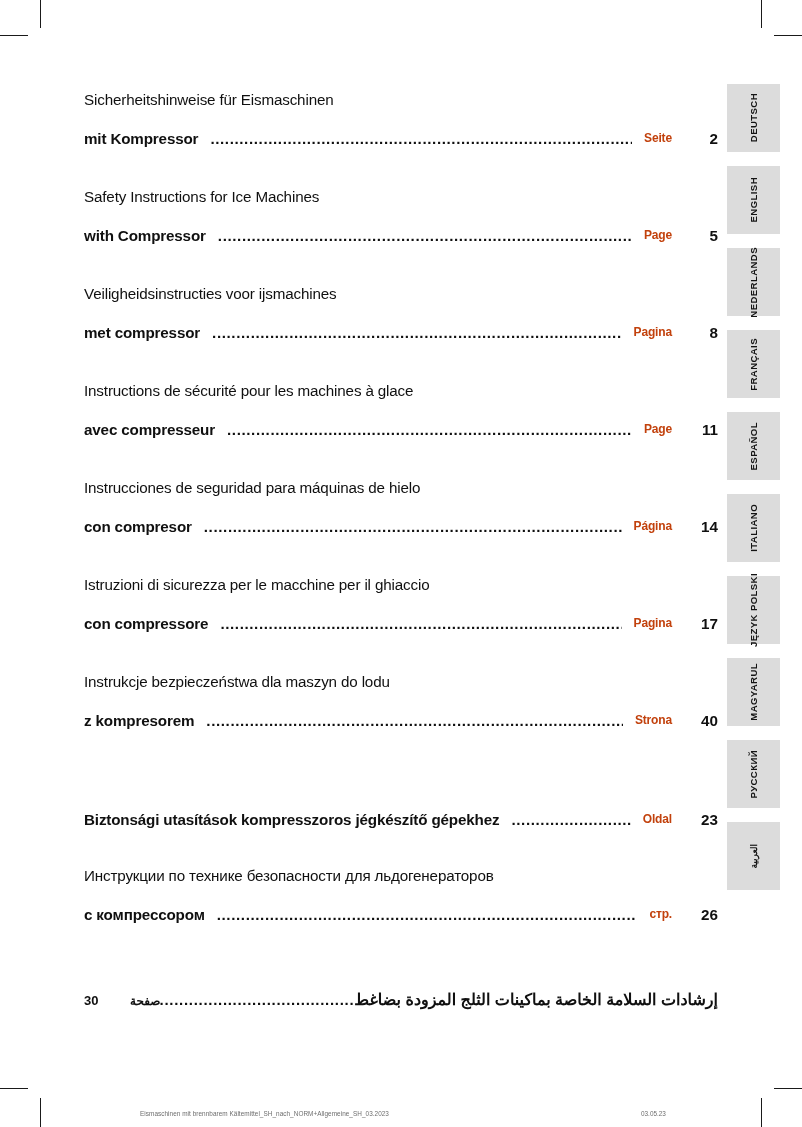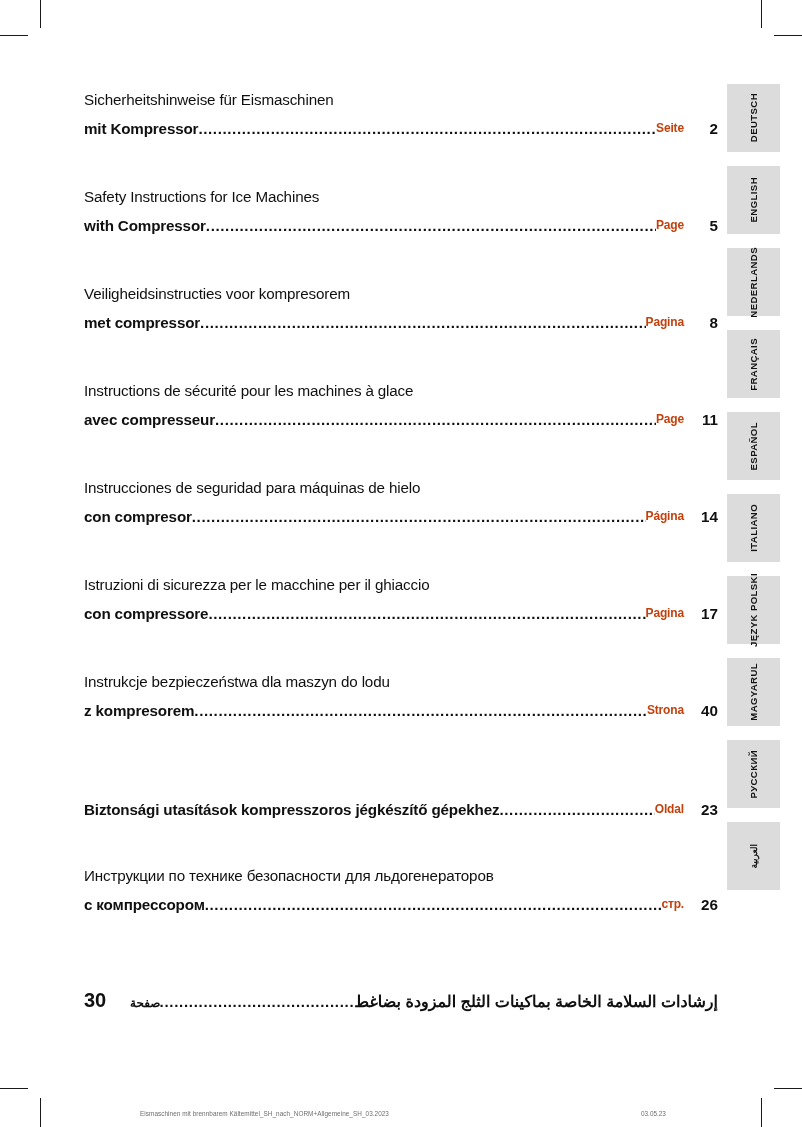--- a/index.html
+++ b/index.html
@@ -53,21 +53,22 @@
     letter-spacing: -0.15px;
     line-height: 23px;
     white-space: nowrap;
   }
 
   
   .entry-line2 {
     display: flex;
     align-items: flex-end;
     line-height: 23px;
-    margin-top: 6px;
+    margin-top: 16px;
+    gap: 12px;
   }
 
   .entry-line2-text {
     font-size: 15.2px;
     font-weight: bold;
     color: #101010;
     letter-spacing: -0.15px;
     white-space: nowrap;
     flex: 0 0 auto;
   }
@@ -146,21 +147,21 @@
     flex: 0 0 auto;
     font-size: 12px;
     font-weight: bold;
     color: #101010;
     white-space: nowrap;
   }
   .rtl-pagenum {
     flex: 0 0 auto;
     width: 46px;
     text-align: left;
-    font-size: 20px;
+    font-size: 13px;
     font-weight: bold;
     color: #101010;
     direction: ltr;
   }
 
   
   .tab-column {
     position: absolute;
     left: 727px;
     top: 84px;
@@ -244,21 +245,21 @@
       <div class="toc-entry">
         <div class="entry-title">Safety Instructions for Ice Machines</div>
         <div class="entry-line2">
           <span class="entry-line2-text">with Compressor</span>
           <span class="leader"></span>
           <span class="entry-pagelabel"> Page</span>
           <span class="entry-pagenum">5</span>
         </div>
       </div>
       <div class="toc-entry">
-        <div class="entry-title">Veiligheidsinstructies voor kompresorem</div>
+        <div class="entry-title">Veiligheidsinstructies voor ijsmachines</div>
         <div class="entry-line2">
           <span class="entry-line2-text">met compressor</span>
           <span class="leader"></span>
           <span class="entry-pagelabel"> Pagina</span>
           <span class="entry-pagenum">8</span>
         </div>
       </div>
       <div class="toc-entry">
         <div class="entry-title">Instructions de sécurité pour les machines à glace</div>
         <div class="entry-line2">

